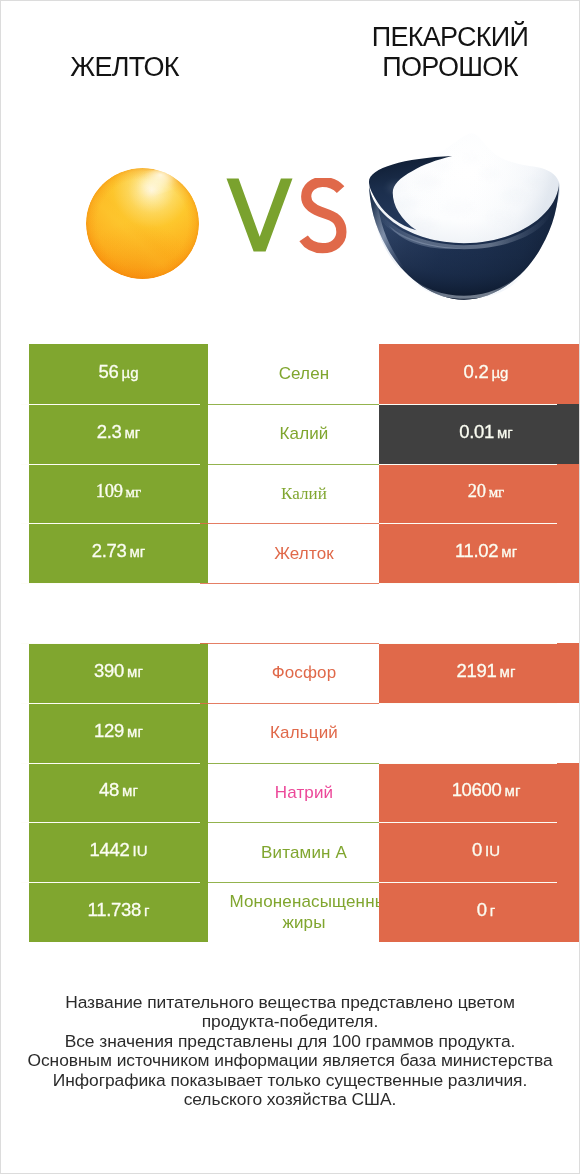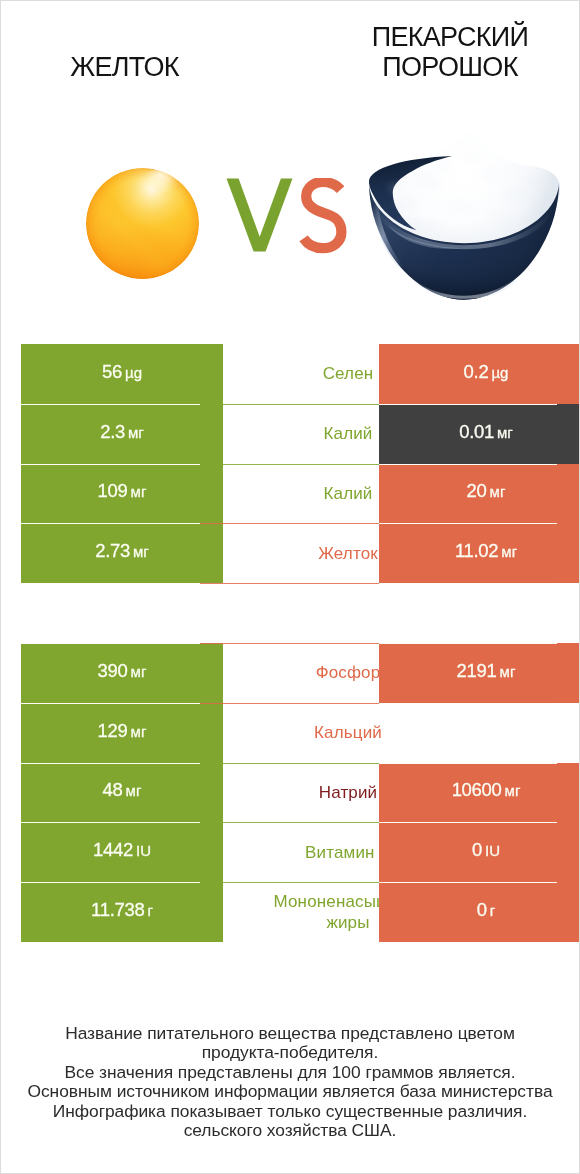--- a/index.html
+++ b/index.html
@@ -20,35 +20,35 @@
   .yolk-wrap{position:absolute;left:86px;top:168px;width:113px;height:111px;}
   .bowl-wrap{position:absolute;left:367px;top:130px;width:194px;height:173px;}
 
   
   .vs{position:absolute;left:226px;top:178px;width:126px;height:76px;}
 
   
   .table{position:absolute;left:21px;top:344px;width:536px;height:598px;}
   .row{position:absolute;left:0;width:536px;height:59.8px;}
   .cell{position:absolute;top:0;height:100%;box-sizing:border-box;display:flex;align-items:center;justify-content:center;}
-  .c-left{left:0;width:202px;z-index:3;}
-  .c-mid{left:179px;width:208px;z-index:2;margin-left:44px;}
+  .c-left{left:8px;width:179px;z-index:3;}
+  .c-mid{left:179px;width:208px;z-index:2;}
   .c-right{left:358px;width:214px;z-index:3;}
   .c-mid .nm{width:179px;}
   .c-mid.wide .nm{text-indent:15px;}
   .val{position:relative;top:-2px;color:#fbfdf2;font-size:18.5px;font-weight:400;white-space:nowrap;letter-spacing:-0.3px;-webkit-text-stroke:0.3px #fbfdf2;}
   .val .u{font-size:15px;letter-spacing:0;}
   .val .sp{display:inline-block;width:3px;}
   .nm{font-size:17px;font-weight:500;text-align:center;line-height:21px;letter-spacing:0.15px;}
   .sep{position:absolute;left:179px;width:179px;height:1px;z-index:5;opacity:0.85;}
   .sep-l{position:absolute;left:0;width:179px;height:1px;background:#fdfdf6;z-index:5;}
   .sep-r{position:absolute;left:358px;width:178px;height:1px;background:#fdfdf6;z-index:5;}
 
   
-  .footer{position:absolute;left:0;top:1024px;width:580px;text-align:center;color:#2b2b2b;font-size:17.4px;line-height:19.4px;font-weight:400;letter-spacing:-0.05px;}
+  .footer{position:absolute;left:0;top:993px;width:580px;text-align:center;color:#2b2b2b;font-size:17.4px;line-height:19.4px;font-weight:400;letter-spacing:-0.05px;}
 </style>
 </head>
 <body>
 
 <div class="page">
   <div class="edge edge-l"></div>
   <div class="edge edge-r"></div>
   <div class="edge edge-t"></div>
   <div class="edge edge-b"></div>
 
@@ -225,21 +225,21 @@
         <div class="cell c-mid">
           <span class="nm" style="color:#80a62f">Калий</span>
         </div>
         <div class="cell c-right" style="background:#404040">
           <span class="val">0.01<span class="sp"></span><span class="u">мг</span></span>
         </div>
       </div>
       <div class="sep" style="top: 59.8px; background: rgb(128, 166, 47);"></div>
       <div class="sep-l" style="top: 59.8px;"></div>
       <div class="sep-r" style="top: 59.8px;"></div>
-      <div class="row" style="top: 119.6px;">
+      <div class="row" style="top: 119.6px; font-family: Liberation Serif, serif;">
         <div class="cell c-left" style="background:#80a62f">
           <span class="val">109<span class="sp"></span><span class="u">мг</span></span>
         </div>
         <div class="cell c-mid">
           <span class="nm" style="color:#80a62f">Калий</span>
         </div>
         <div class="cell c-right" style="background:#e0694a">
           <span class="val">20<span class="sp"></span><span class="u">мг</span></span>
         </div>
       </div>
@@ -286,21 +286,21 @@
         </div>
       </div>
       <div class="sep" style="top: 358.8px; background: rgb(224, 105, 74);"></div>
       <div class="sep-l" style="top: 358.8px;"></div>
       <div class="sep-r" style="top: 358.8px;"></div>
       <div class="row" style="top: 418.6px;">
         <div class="cell c-left" style="background:#80a62f">
           <span class="val">48<span class="sp"></span><span class="u">мг</span></span>
         </div>
         <div class="cell c-mid">
-          <span class="nm" style="color:#7f1d1d">Натрий</span>
+          <span class="nm" style="color:#ec4899">Натрий</span>
         </div>
         <div class="cell c-right" style="background:#e0694a">
           <span class="val">10600<span class="sp"></span><span class="u">мг</span></span>
         </div>
       </div>
       <div class="sep" style="top: 418.6px; background: rgb(128, 166, 47);"></div>
       <div class="sep-l" style="top: 418.6px;"></div>
       <div class="sep-r" style="top: 418.6px;"></div>
       <div class="row" style="top: 478.4px;">
         <div class="cell c-left" style="background:#80a62f">
@@ -328,18 +328,18 @@
         </div>
       </div>
       <div class="sep" style="top: 538.2px; background: rgb(128, 166, 47);"></div>
       <div class="sep-l" style="top: 538.2px;"></div>
       <div class="sep-r" style="top: 538.2px;"></div>
     </div>
 
   <div class="footer" id="footer">
       <div>Название питательного вещества представлено цветом</div>
       <div>продукта-победителя.</div>
-      <div>Все значения представлены для 100 граммов является.</div>
+      <div>Все значения представлены для 100 граммов продукта.</div>
       <div>Основным источником информации является база министерства</div>
       <div>Инфографика показывает только существенные различия.</div>
       <div>сельского хозяйства США.</div>
     </div>
 </div>
 
 </body></html>

